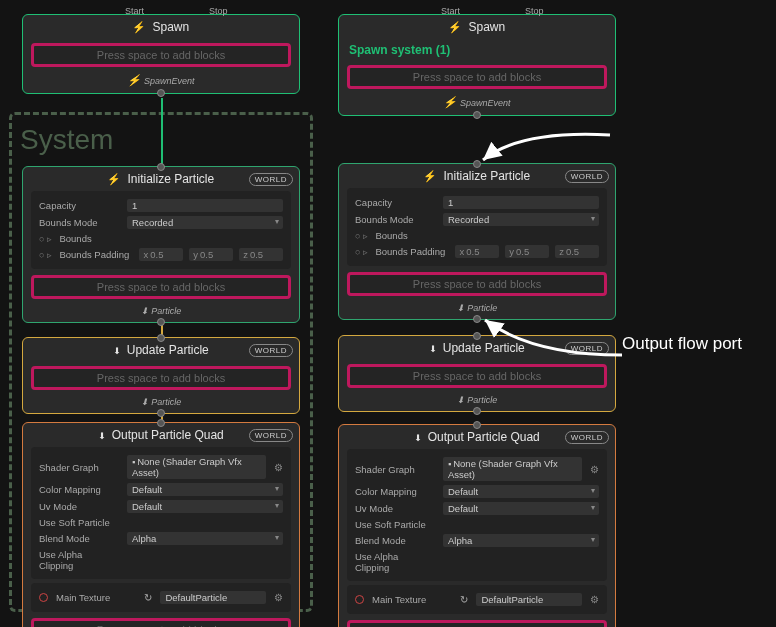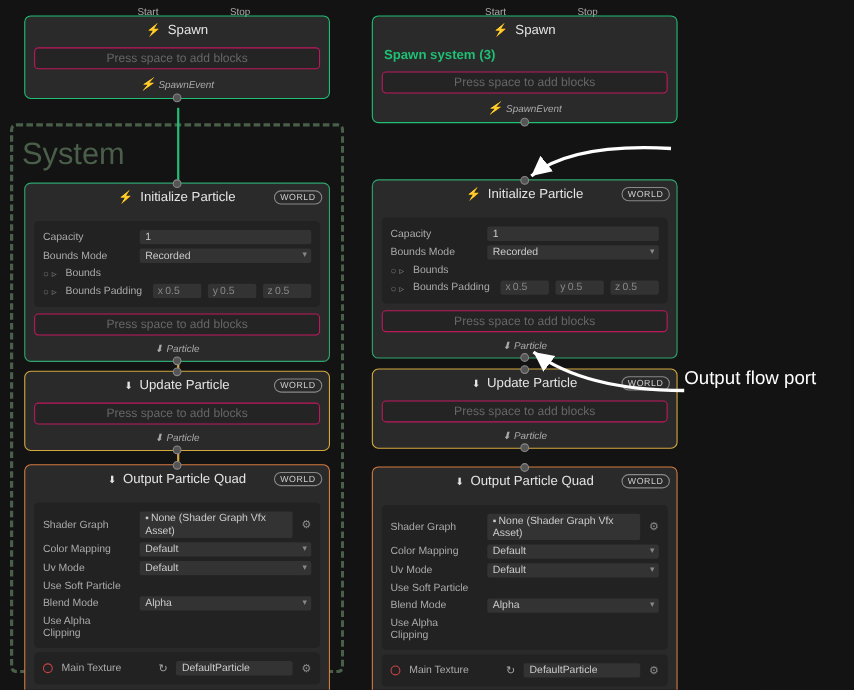--- a/index.html
+++ b/index.html
@@ -61,21 +61,21 @@
   .node-title-label {
     color: #1fbf74;
     font-weight: 600;
     padding: 4px 10px;
     font-size: 12px;
   }
   .placeholder-row {
     margin: 4px 8px;
     padding: 3px;
     background: #242424;
-    border: 1px solid #be185d;
+    border: 3px solid #be185d;
     border-radius: 4px;
     text-align: center;
     color: #666;
     font-size: 11px;
   }
   .footer-label {
     text-align: center;
     font-size: 9px;
     color: #aaa;
     padding: 3px 0 6px 0;
@@ -100,21 +100,21 @@
     border-radius: 50%;
     background: #555;
     border: 1px solid #888;
     left: 50%;
     transform: translateX(-50%);
   }
   .port-dot.top { top: -4px; }
   .port-dot.bottom { bottom: -4px; }
   .props {
     background: #222;
-    margin: 10px 8px 6px 8px;
+    margin: 0 8px 6px 8px;
     border-radius: 4px;
     padding: 6px 8px;
     font-size: 9.5px;
     color: #aaa;
   }
   .prop-line {
     display: flex;
     align-items: center;
     padding: 2px 0;
     gap: 8px;
@@ -298,21 +298,21 @@
 
   <div class="node green" style="left:338px; top:14px; width:278px;">
     <div class="port-row" style="top:-9px; position:absolute; width:100%;">
       <span style="position:absolute; left:102px;">Start</span>
       <span style="position:absolute; left:186px;">Stop</span>
     </div>
     <div class="node-header">
       <span class="bolt"></span>
       <span>Spawn</span>
     </div>
-    <div class="node-title-label">Spawn system (3)</div>
+    <div class="node-title-label">Spawn system (1)</div>
     <div class="placeholder-row">Press space to add blocks</div>
     <div class="footer-label">
       <span class="bolt"></span>
       <span>SpawnEvent</span>
     </div>
     <div class="port-dot bottom"></div>
   </div>
 
   <div class="node green-light" style="left:338px; top:163px; width:278px;">
     <div class="port-dot top"></div>

